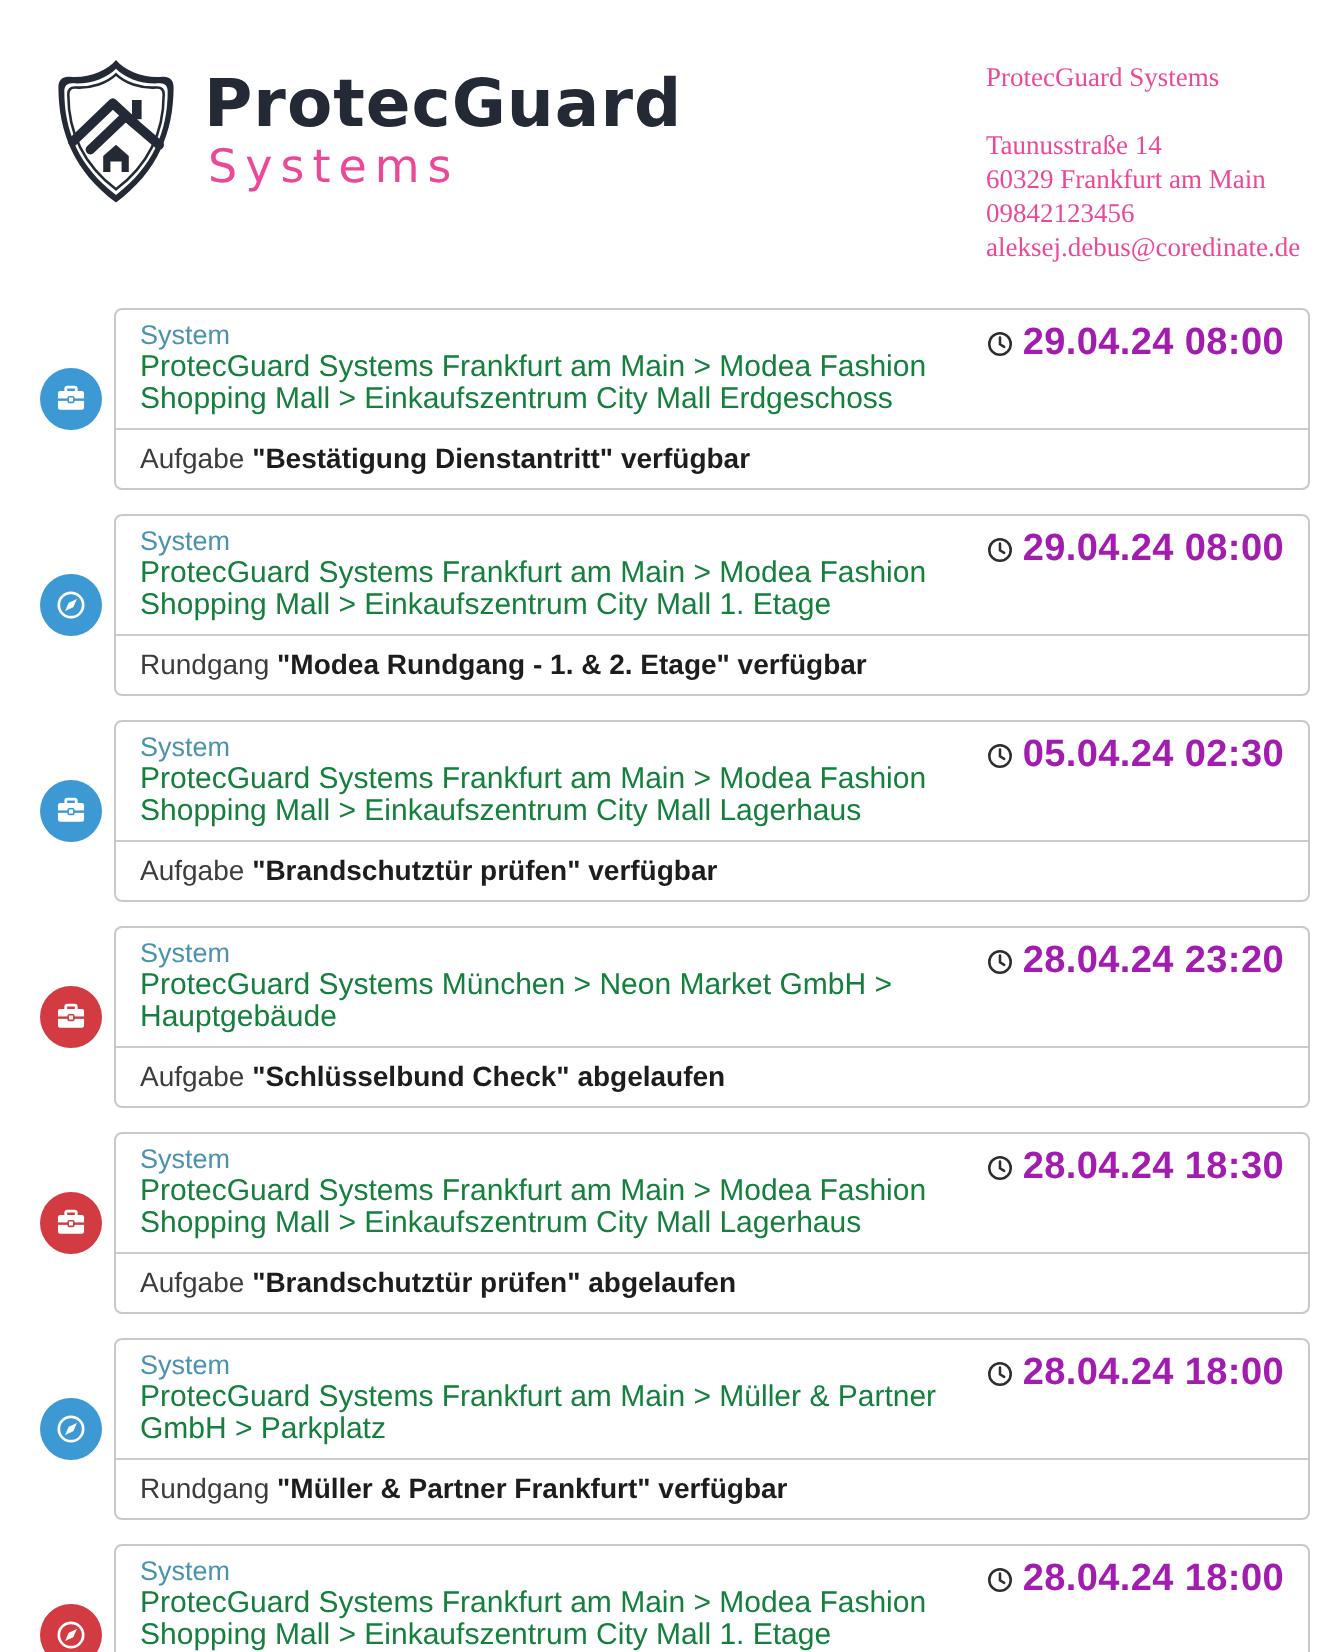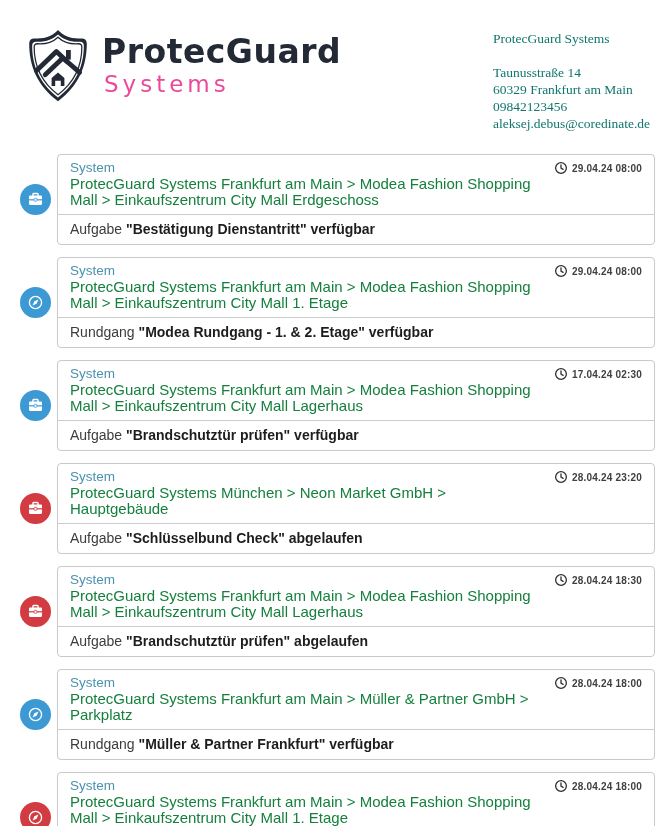--- a/index.html
+++ b/index.html
@@ -34,21 +34,21 @@
     font-weight: 400;
     font-size: 23px;
     letter-spacing: 4px;
     color: #ec4899;
     line-height: 28px;
     margin-left: 2px;
   }
   .contact-block {
     font-family: "Liberation Serif", serif;
     font-size: 13.5px;
-    color: #0f766e;
+    color: #ec4899;
     width: 165px;
     line-height: 17px;
     padding-top: 2px;
   }
   .contact-company { margin-bottom: 17px; }
 
   
   .notif-list { margin-top: 26px; }
   .notif-row {
     display: flex;
@@ -98,23 +98,23 @@
     margin-left: auto;
     flex: none;
     display: flex;
     align-items: center;
     gap: 4px;
     white-space: nowrap;
     padding-top: 1px;
   }
   .time-block svg { width: 14px; height: 14px; display: block; }
   .time-text {
-    font-size: 10px;
+    font-size: 19px;
     font-weight: 700;
-    color: #404040;
+    color: #a21caf;
     letter-spacing: 0.2px;
   }
   .card-body {
     border-top: 1px solid #cccccc;
     padding: 6px 12px 7px 12px;
     font-size: 14px;
     line-height: 16px;
   }
   .msg-prefix { color: #3c3c3c; font-weight: 400; margin-top: 12px; }
   .msg-bold { color: #1d1d1d; font-weight: 700; }
@@ -233,21 +233,21 @@
       <div class="card-top">
         <div class="card-meta">
           <div class="source-label" style="color: rgb(74, 146, 173);">System</div>
           <div class="breadcrumb">ProtecGuard Systems Frankfurt am Main &gt; Modea Fashion Shopping Mall &gt; Einkaufszentrum City Mall Lagerhaus</div>
         </div>
         <div class="time-block">
           <svg viewBox="0 0 24 24">
             <circle cx="12" cy="12" r="9.2" fill="none" stroke="#2e2e2e" stroke-width="2.2"></circle>
             <path d="M12 6.5 V12.3 L15.6 14.4" fill="none" stroke="#2e2e2e" stroke-width="2.2" stroke-linecap="round"></path>
           </svg>
-          <span class="time-text">17.04.24 02:30</span>
+          <span class="time-text">05.04.24 02:30</span>
         </div>
       </div>
       <div class="card-body">
         <span class="msg-prefix">Aufgabe </span>
         <span class="msg-bold">"Brandschutztür prüfen" verfügbar</span>
       </div>
     </div>
   </div>
 
   <div class="notif-row">

